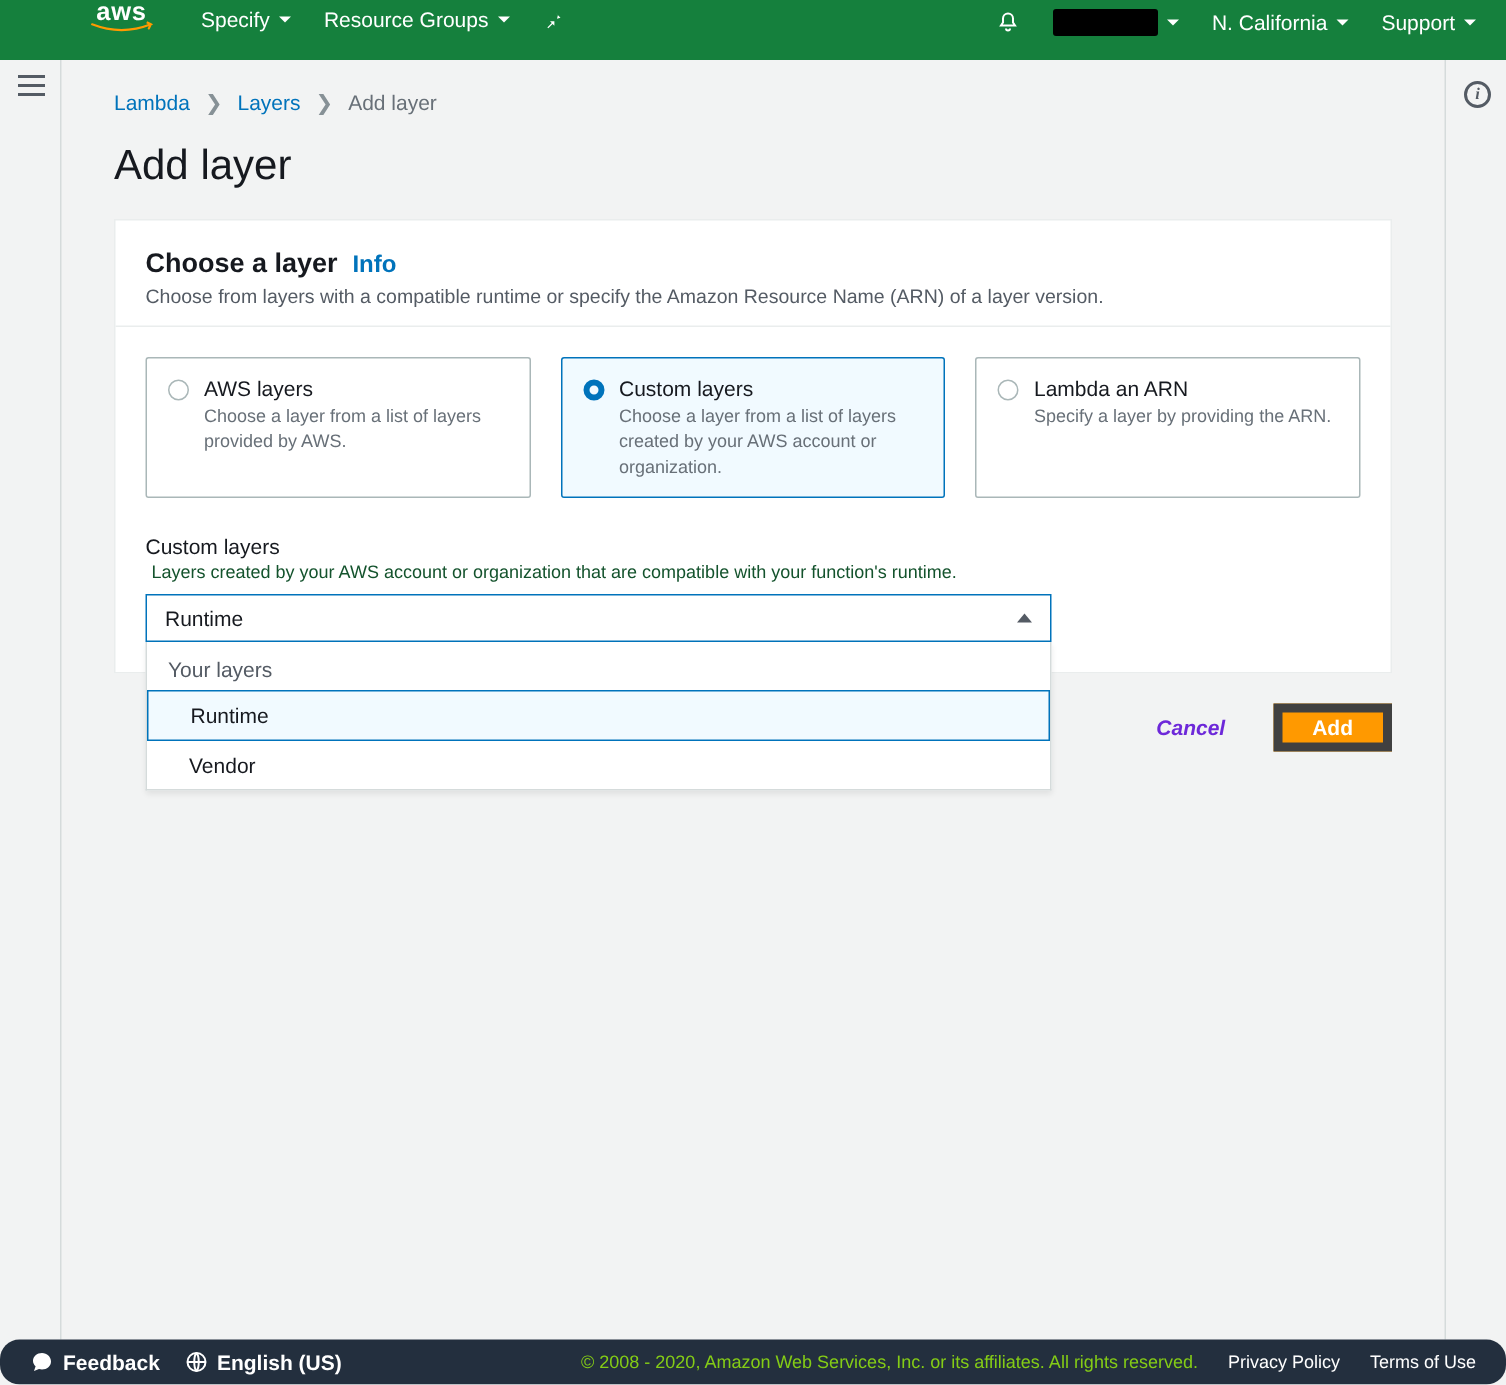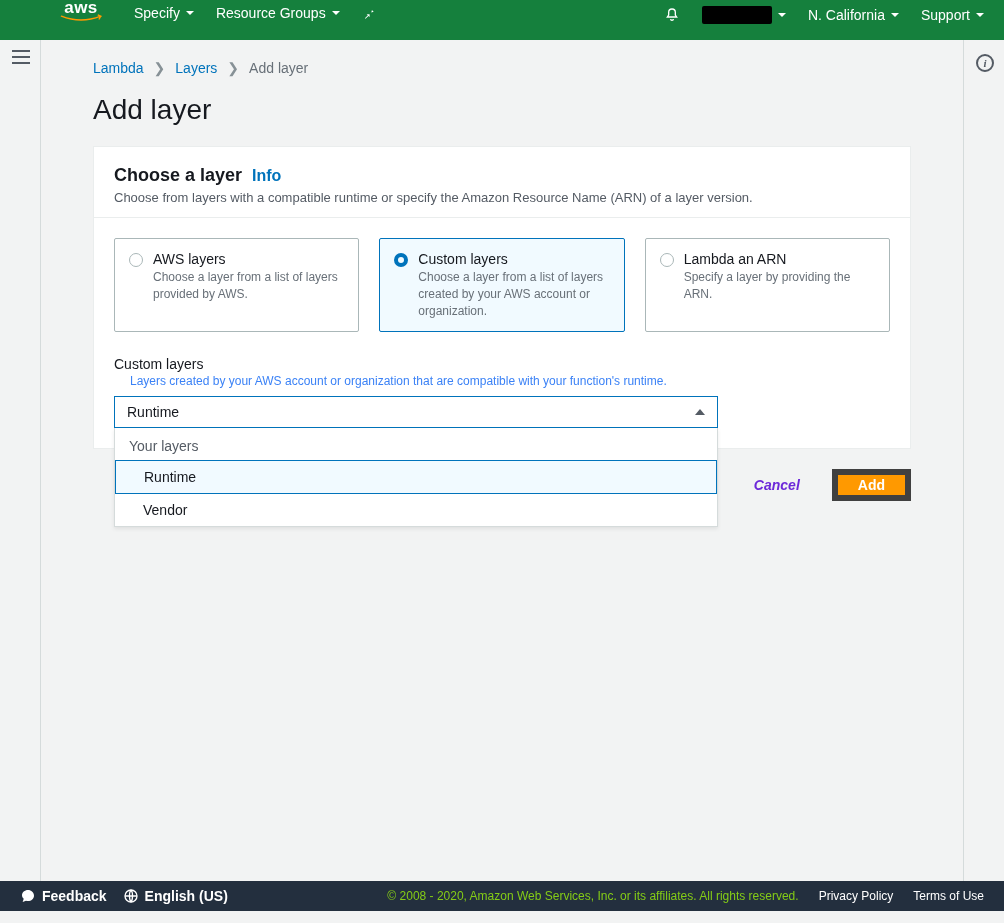--- a/index.html
+++ b/index.html
@@ -15,21 +15,21 @@
   .caret-down { width:0; height:0; border-left:4px solid transparent; border-right:4px solid transparent; border-top:4px solid #fff; }
   .account-pill { background:#000; width:70px; height:18px; border-radius:2px; display:inline-block; }
   .bell { width:16px; height:16px; }
   
   
   .hamburger { position:absolute; top:50px; left:12px; cursor:pointer; width:18px; height:14px; display:flex; flex-direction:column; justify-content:space-between; }
   .hamburger span { height:2px; background:#545b64; }
   .info-bubble { position:absolute; top:54px; right:10px; width:18px; height:18px; border:2px solid #545b64; border-radius:50%; display:flex; align-items:center; justify-content:center; font-size:11px; font-weight:700; font-family: Georgia, serif; font-style: italic; cursor:pointer; color:#545b64; }
   
   
-  .main { position:absolute; top:40px; left:40px; right:40px; bottom:30px; background:#f2f3f3; border-left:1px solid #d5dbdb; border-right:1px solid #d5dbdb; padding: 20px 52px; }
+  .main { position:absolute; top:40px; left:40px; right:40px; bottom:30px; background:#f2f3f3; border-left:1px solid #d5dbdb; border-right:1px solid #d5dbdb; padding: 20px 35px; }
   
   .breadcrumb { display:flex; align-items:center; gap:10px; font-size:14px; margin-bottom:18px; }
   .breadcrumb a { color:#0073bb; text-decoration:none; cursor:pointer; }
   .breadcrumb .sep { color:#879196; }
   .breadcrumb .current { color:#687078; }
   
   h1.page-title { font-size:28px; font-weight:400; margin-bottom:20px; }
   
   .panel { background:#fff; border:1px solid #eaeded; margin-bottom:20px; }
   .panel-header { padding:18px 20px 12px; border-bottom:1px solid #eaeded; }
@@ -40,37 +40,37 @@
   
   .option-row { display:flex; gap:20px; margin-bottom:24px; }
   .option-card { flex:1; border:1px solid #aab7b8; border-radius:2px; padding:12px 14px; cursor:pointer; display:flex; gap:10px; }
   .option-card.selected { border-color:#0073bb; background:#f1faff; }
   .radio { width:14px; height:14px; border:1px solid #aab7b8; border-radius:50%; flex-shrink:0; margin-top:2px; display:flex; align-items:center; justify-content:center; }
   .option-card.selected .radio { border-color:#0073bb; border-width:4px; width:14px; height:14px; }
   .option-card .opt-title { font-weight:400; font-size:14px; margin-bottom:2px; }
   .option-card .opt-desc { color:#687078; font-size:12px; line-height:1.4; }
   
   .field-label { font-weight:400; font-size:14px; }
-  .field-hint { color:#3b82f6; font-size:12px; margin:2px 16px 8px; }
+  .field-hint { color:#14532d; font-size:12px; margin:2px 4px 8px; }
   
   .select-wrap { position:relative; width:604px; }
   .select-box { border:1px solid #0073bb; background:#fff; height:32px; display:flex; align-items:center; justify-content:space-between; padding:0 12px; cursor:pointer; }
   .select-box .tri-up { width:0; height:0; border-left:5px solid transparent; border-right:5px solid transparent; border-bottom:6px solid #545b64; }
   .dropdown { position:absolute; top:32px; left:0; right:0; background:#fff; border:1px solid #d5dbdb; border-top:none; box-shadow:0 2px 4px rgba(0,0,0,0.08); z-index:10; }
   .dropdown .group-label { padding:10px 14px 6px; color:#545b64; font-size:14px; }
   .dropdown .opt { padding:8px 14px 8px 28px; cursor:pointer; font-size:14px; }
   .dropdown .opt.highlight { background:#f1faff; border:1px solid #0073bb; margin:0 0; }
   
   .actions { display:flex; justify-content:flex-end; gap:12px; margin-top:20px; }
   .btn { height:32px; padding:0 20px; border:none; cursor:pointer; font-size:14px; font-weight:700; }
   .btn-link { background:transparent; color:#6d28d9;font-style:italic; }
   .btn-primary { background:#ff9900; color:#fff; border:6px solid #404040; }
   
   
-  .footer { position:absolute; bottom:12px; left:0; right:0; height:30px; background:#232f3e; color:#fff; display:flex; align-items:center; padding:0 20px; font-size:12px; justify-content:space-between; }
+  .footer { position:absolute; bottom:0; left:0; right:0; height:30px; background:#232f3e; color:#fff; display:flex; align-items:center; padding:0 20px; font-size:12px; justify-content:space-between;border-radius:13px; }
   .footer-left { display:flex; align-items:center; gap:16px; }
   .footer-left .fitem { display:flex; align-items:center; gap:6px; cursor:pointer; font-weight:700; font-size:14px; }
   .footer-right { display:flex; align-items:center; gap:20px; }
   .footer-right a { color:#fff; text-decoration:none; cursor:pointer; }
   .footer .copy { color:#84cc16; }
 </style>
 </head>
 <body>
 
 <div class="topnav">

